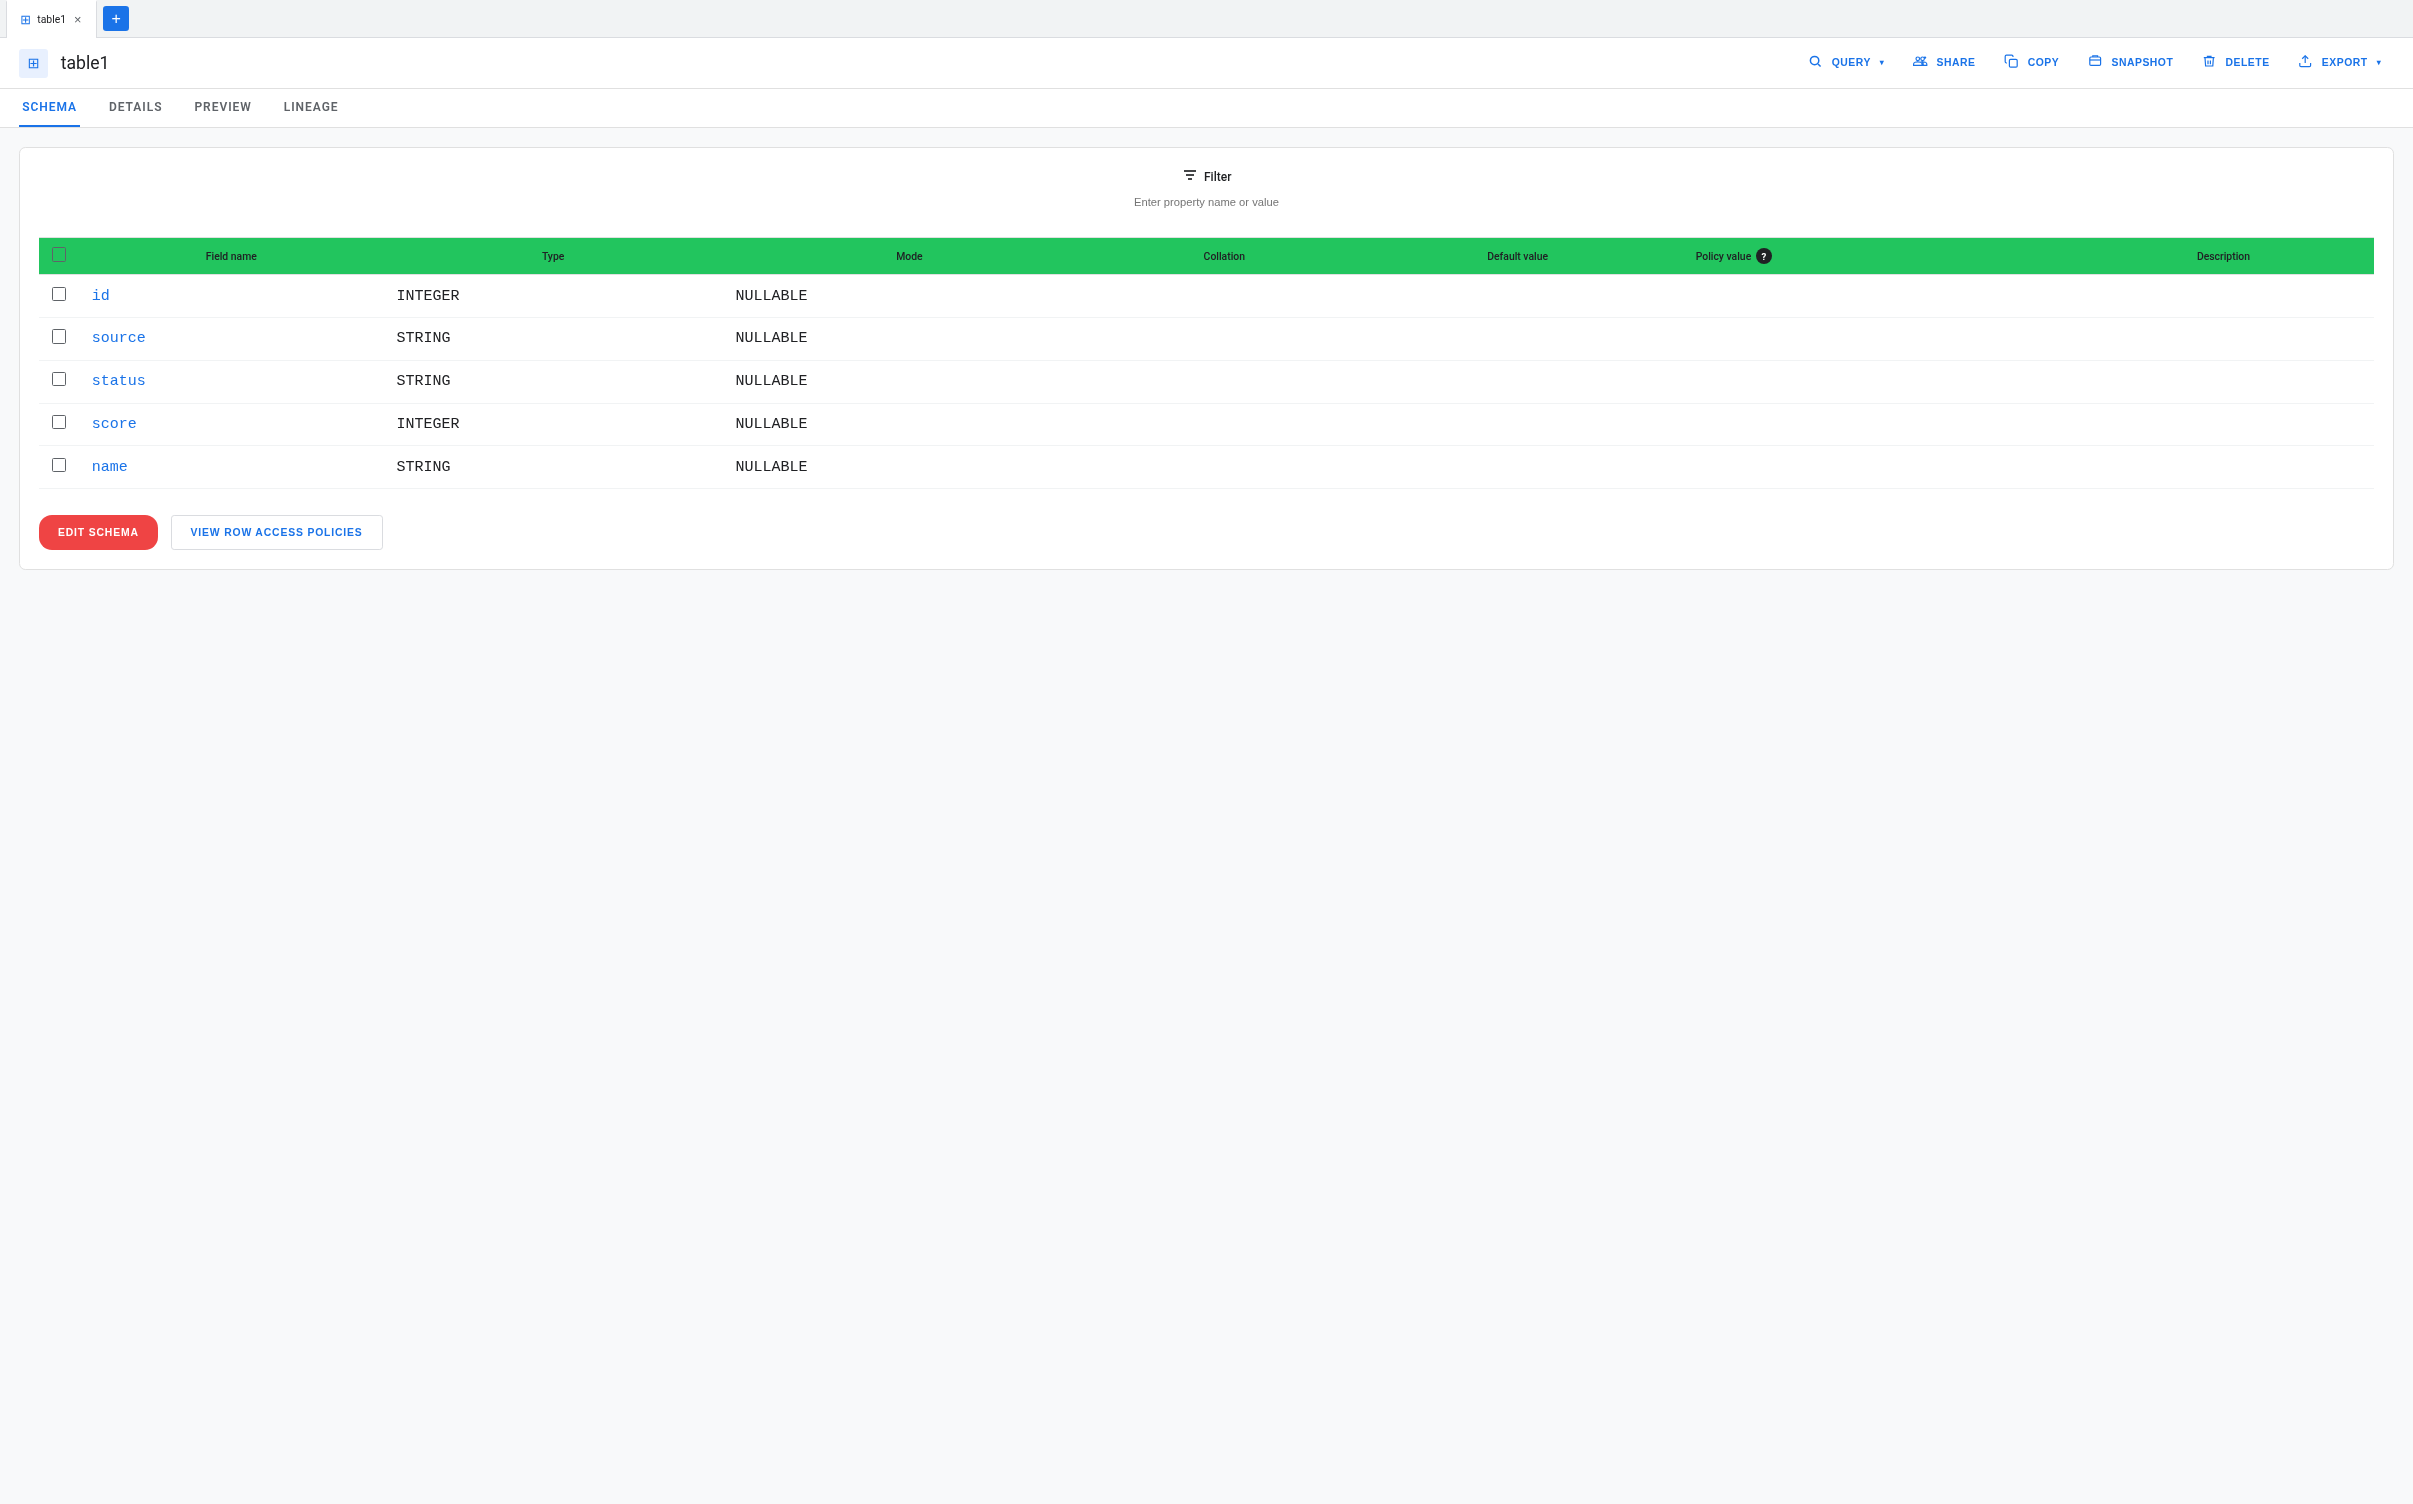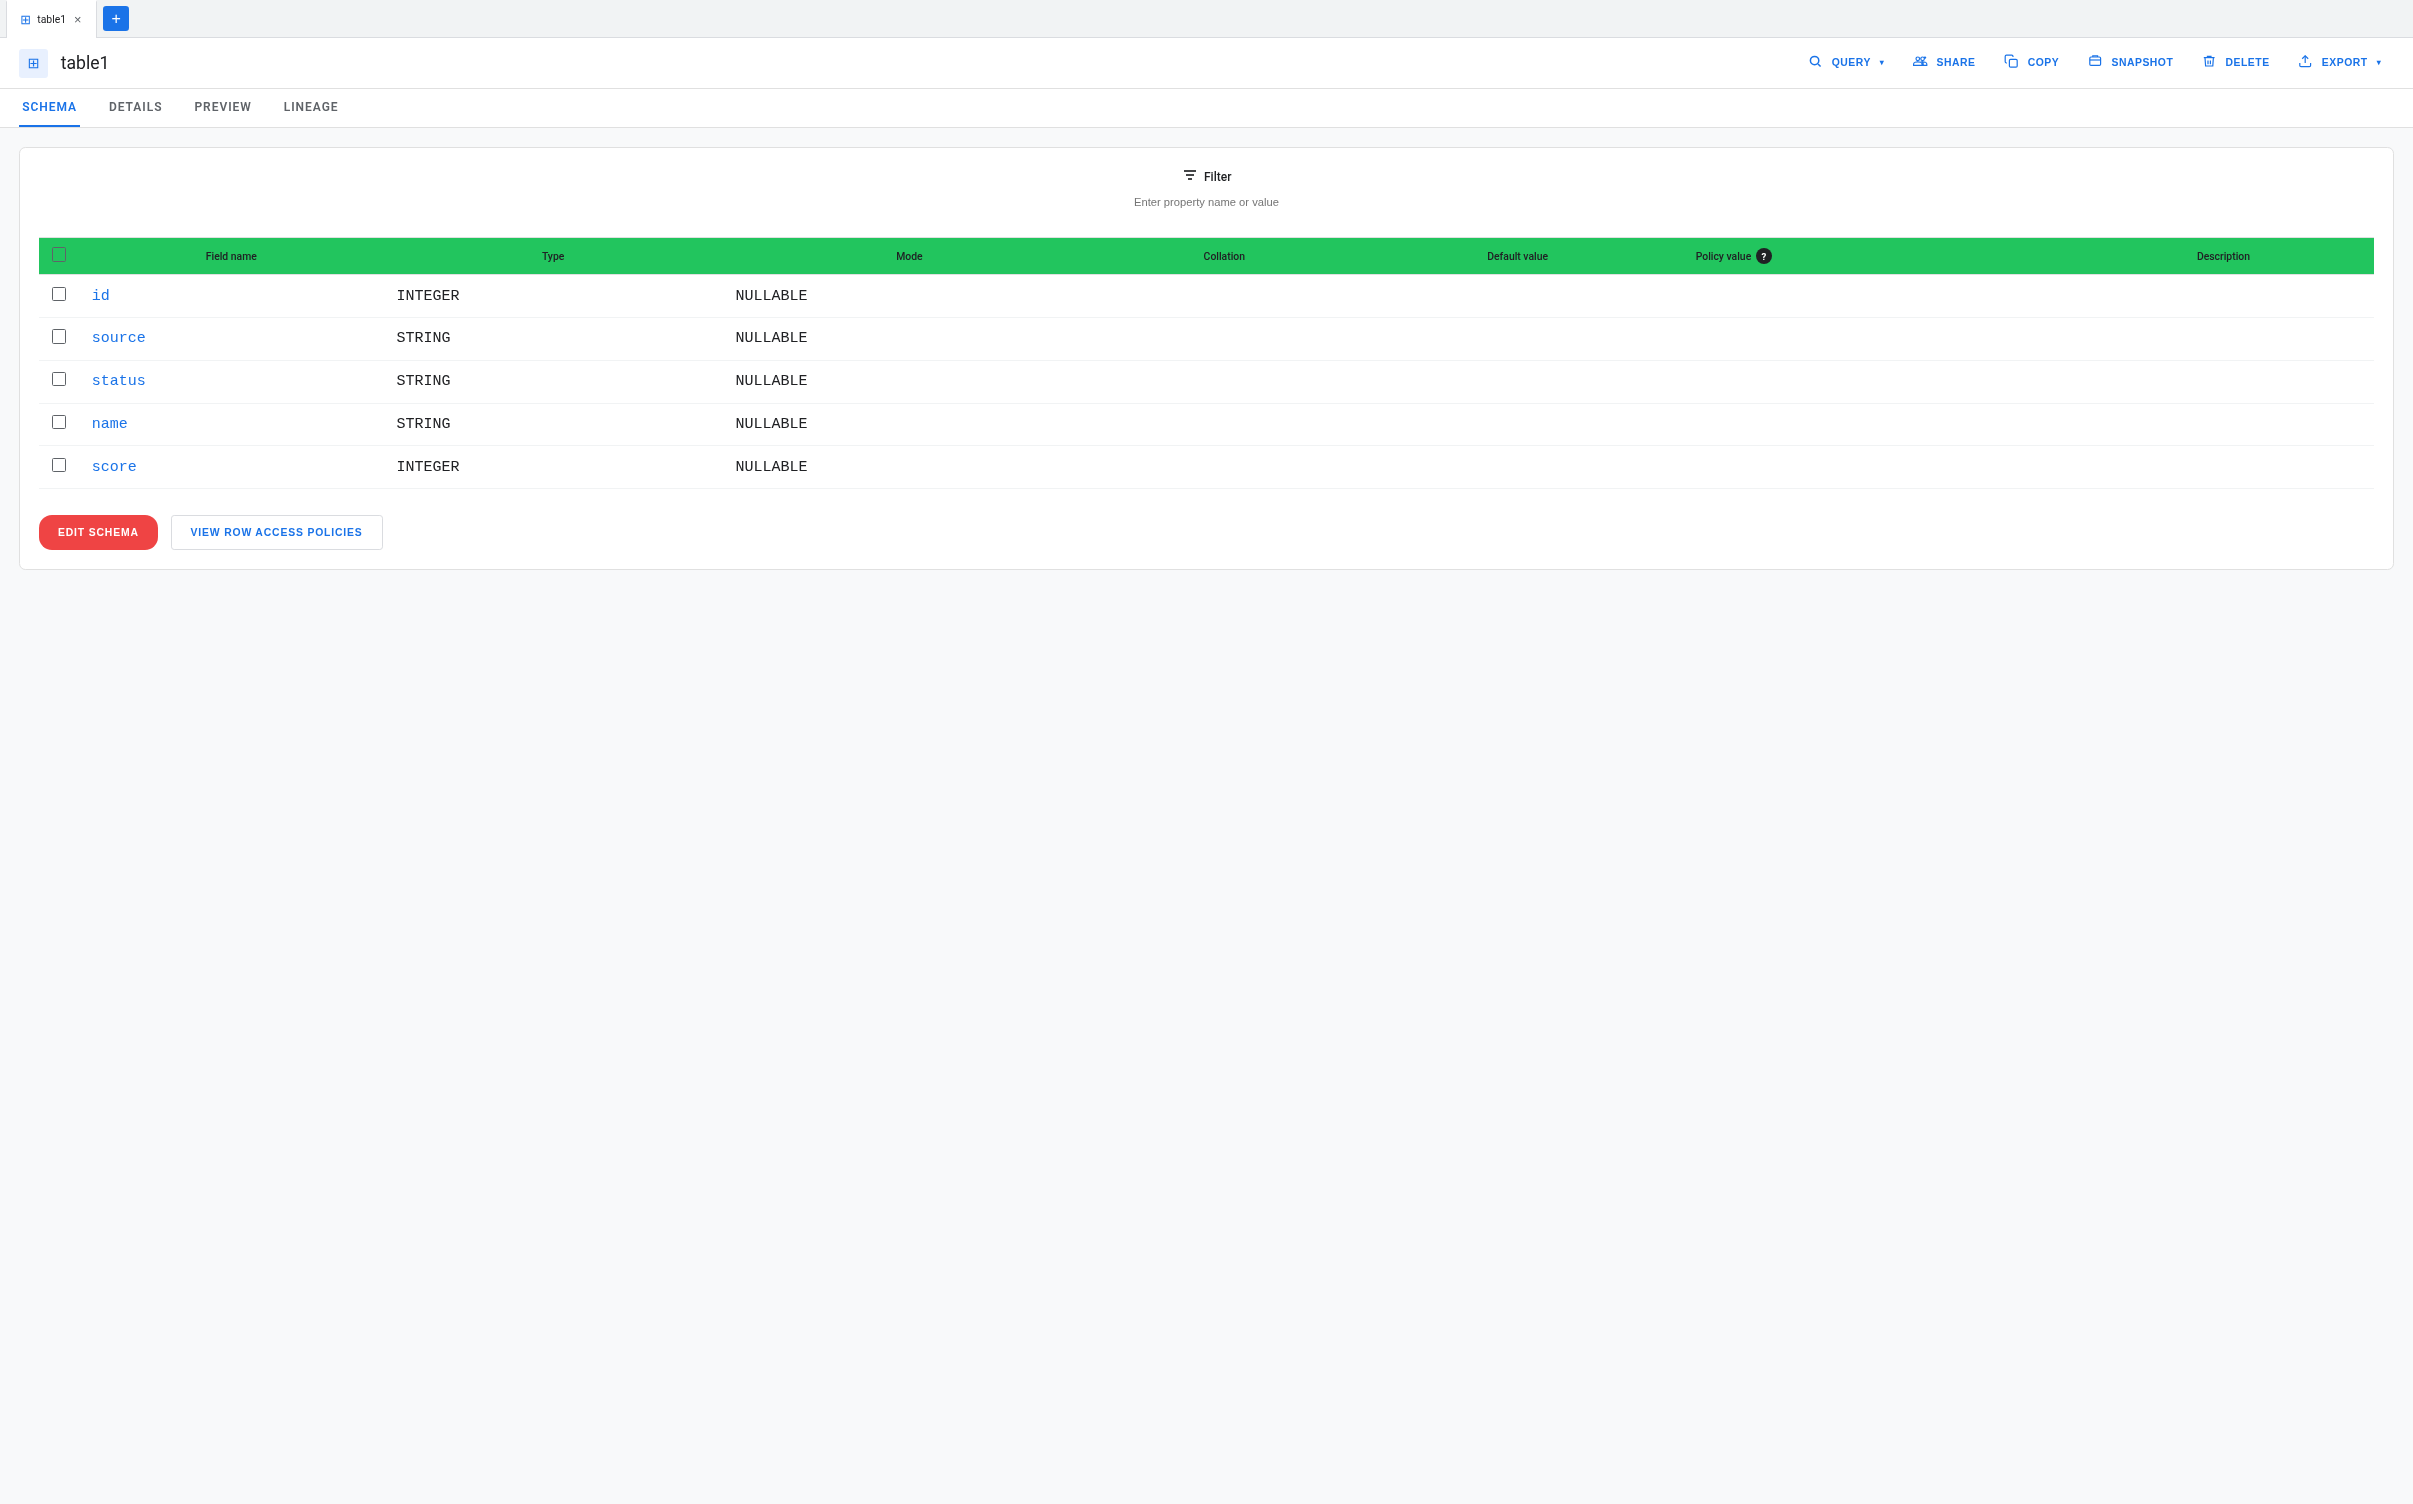--- a/index.html
+++ b/index.html
@@ -443,37 +443,37 @@
       <td></td>
       <td></td>
       <td></td>
       <td></td>
     </tr>
         <tr>
       <td class="checkbox-cell">
         <span class="custom-checkbox"></span>
       </td>
       <td>
-        <a class="field-link">name</a>
-      </td>
-      <td>STRING</td>
+        <a class="field-link">score</a>
+      </td>
+      <td>INTEGER</td>
       <td>NULLABLE</td>
       <td></td>
       <td></td>
       <td></td>
       <td></td>
     </tr>
         <tr>
       <td class="checkbox-cell">
         <span class="custom-checkbox"></span>
       </td>
       <td>
-        <a class="field-link">score</a>
-      </td>
-      <td>INTEGER</td>
+        <a class="field-link">name</a>
+      </td>
+      <td>STRING</td>
       <td>NULLABLE</td>
       <td></td>
       <td></td>
       <td></td>
       <td></td>
     </tr>
       </tbody>
   </table>
 
   <div class="footer-buttons">

